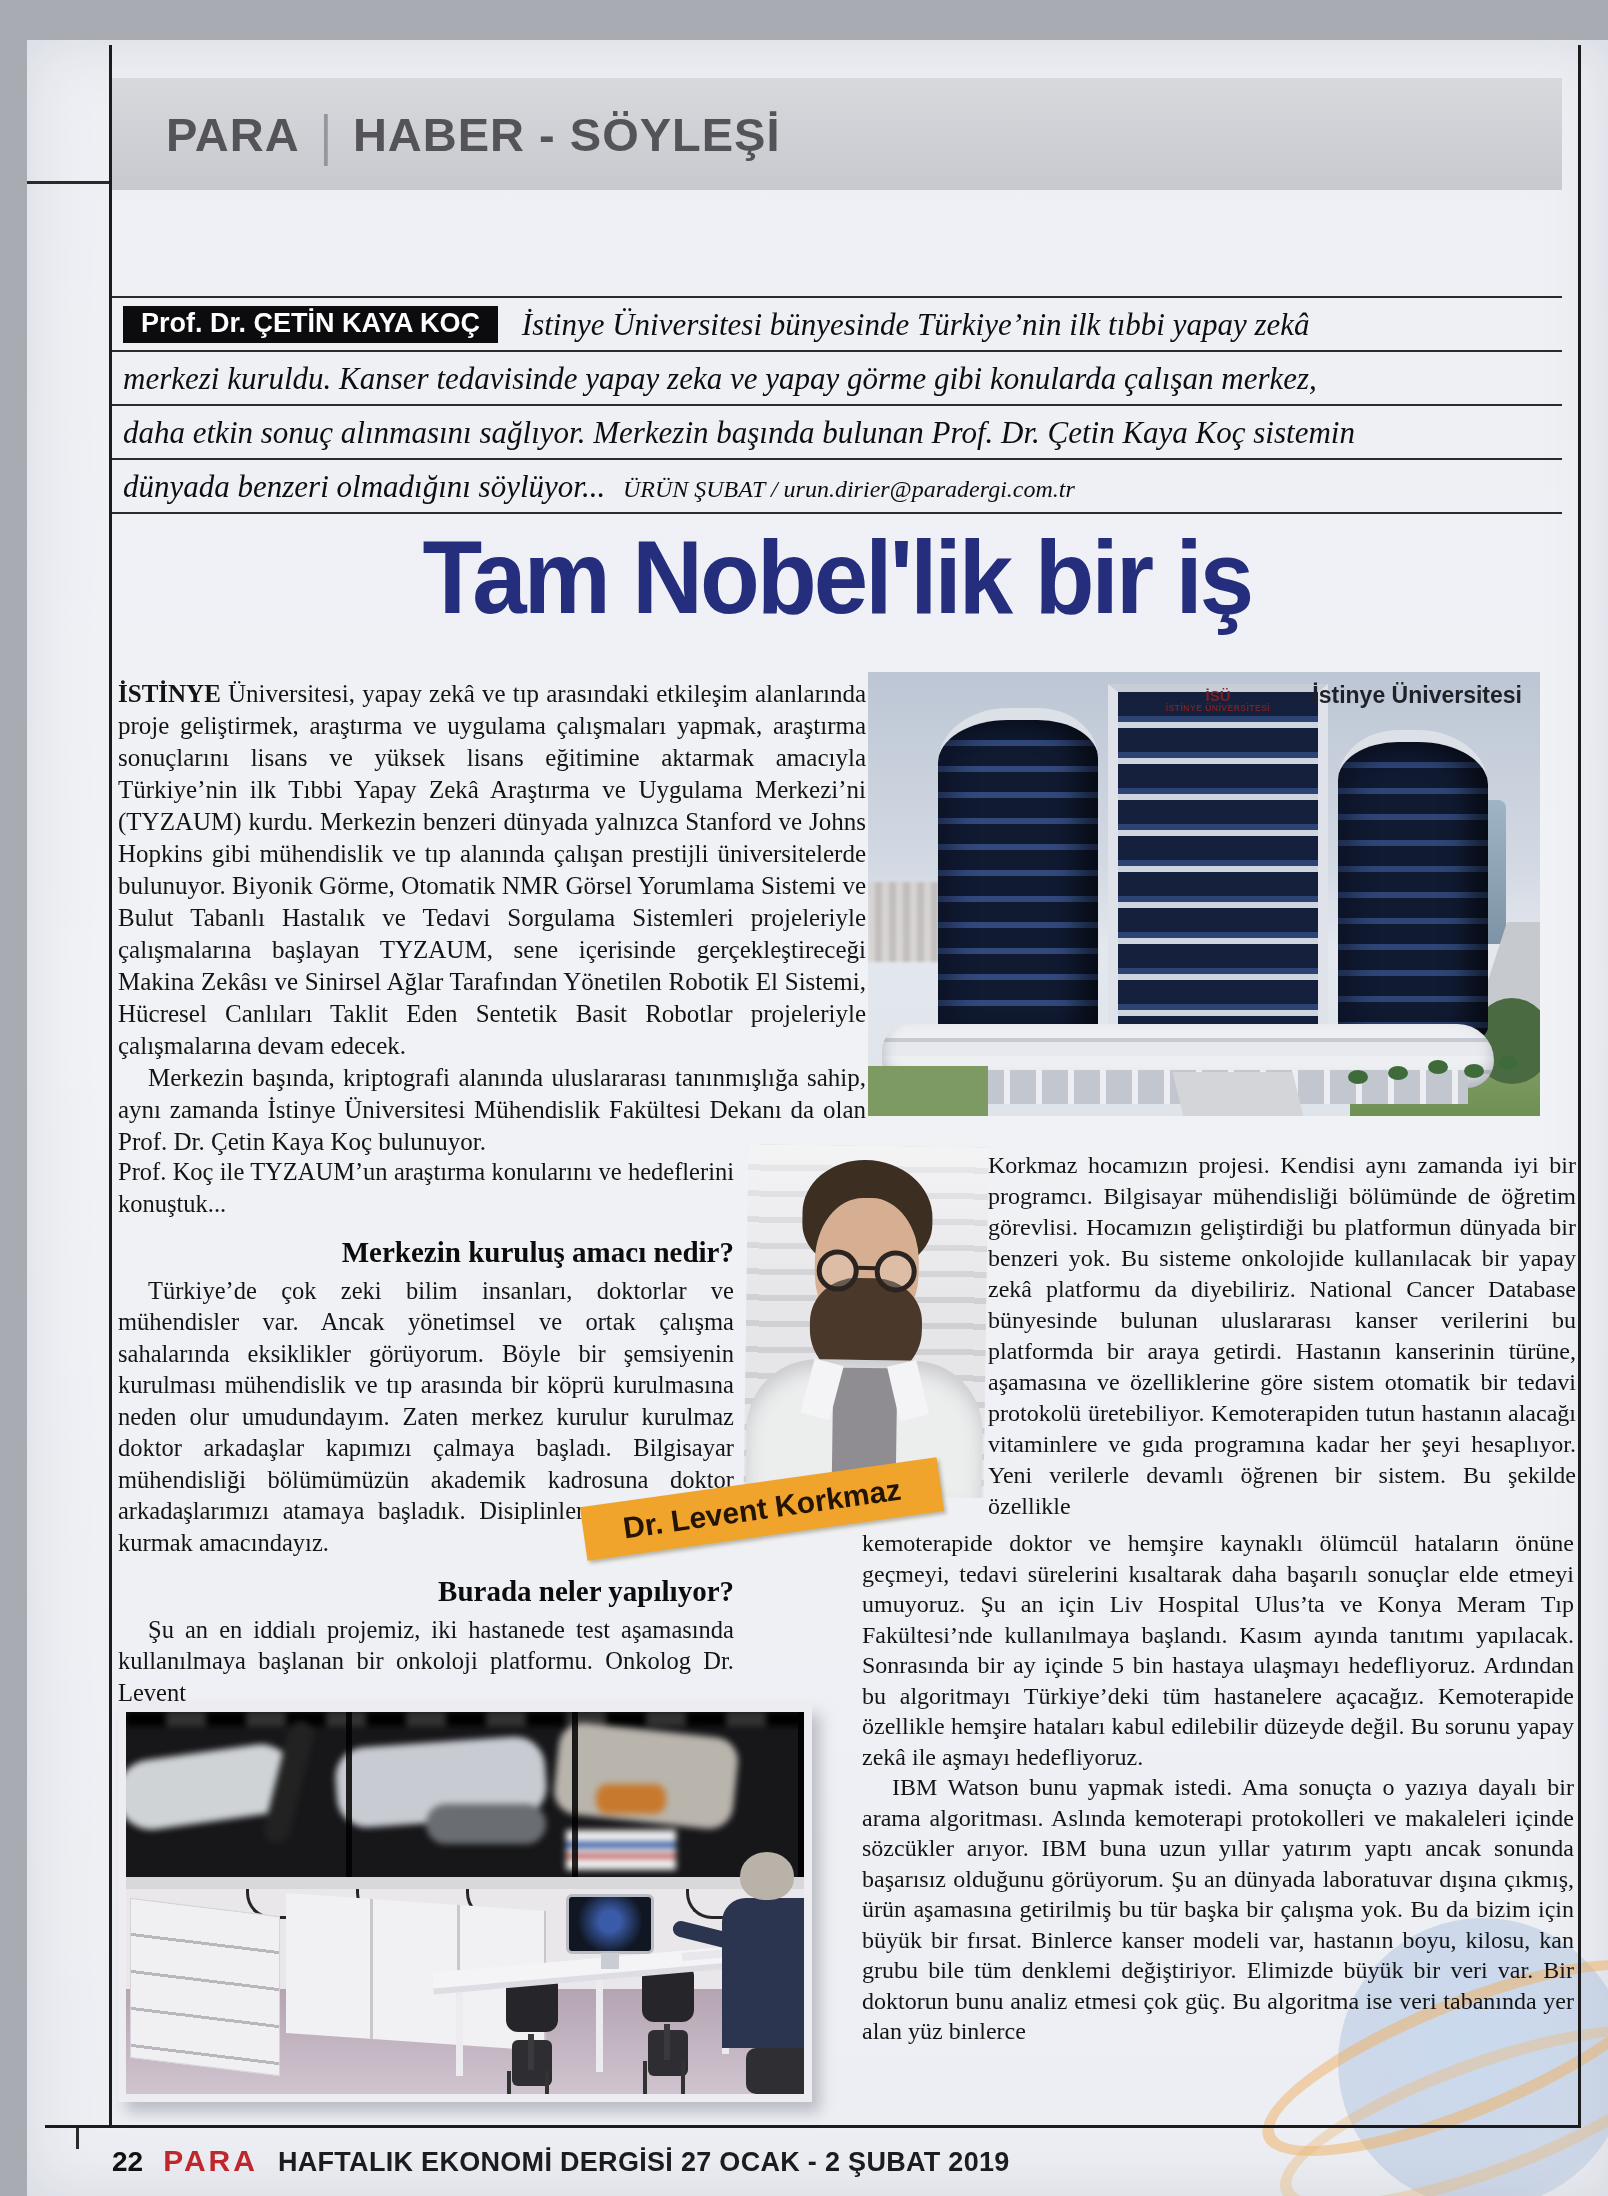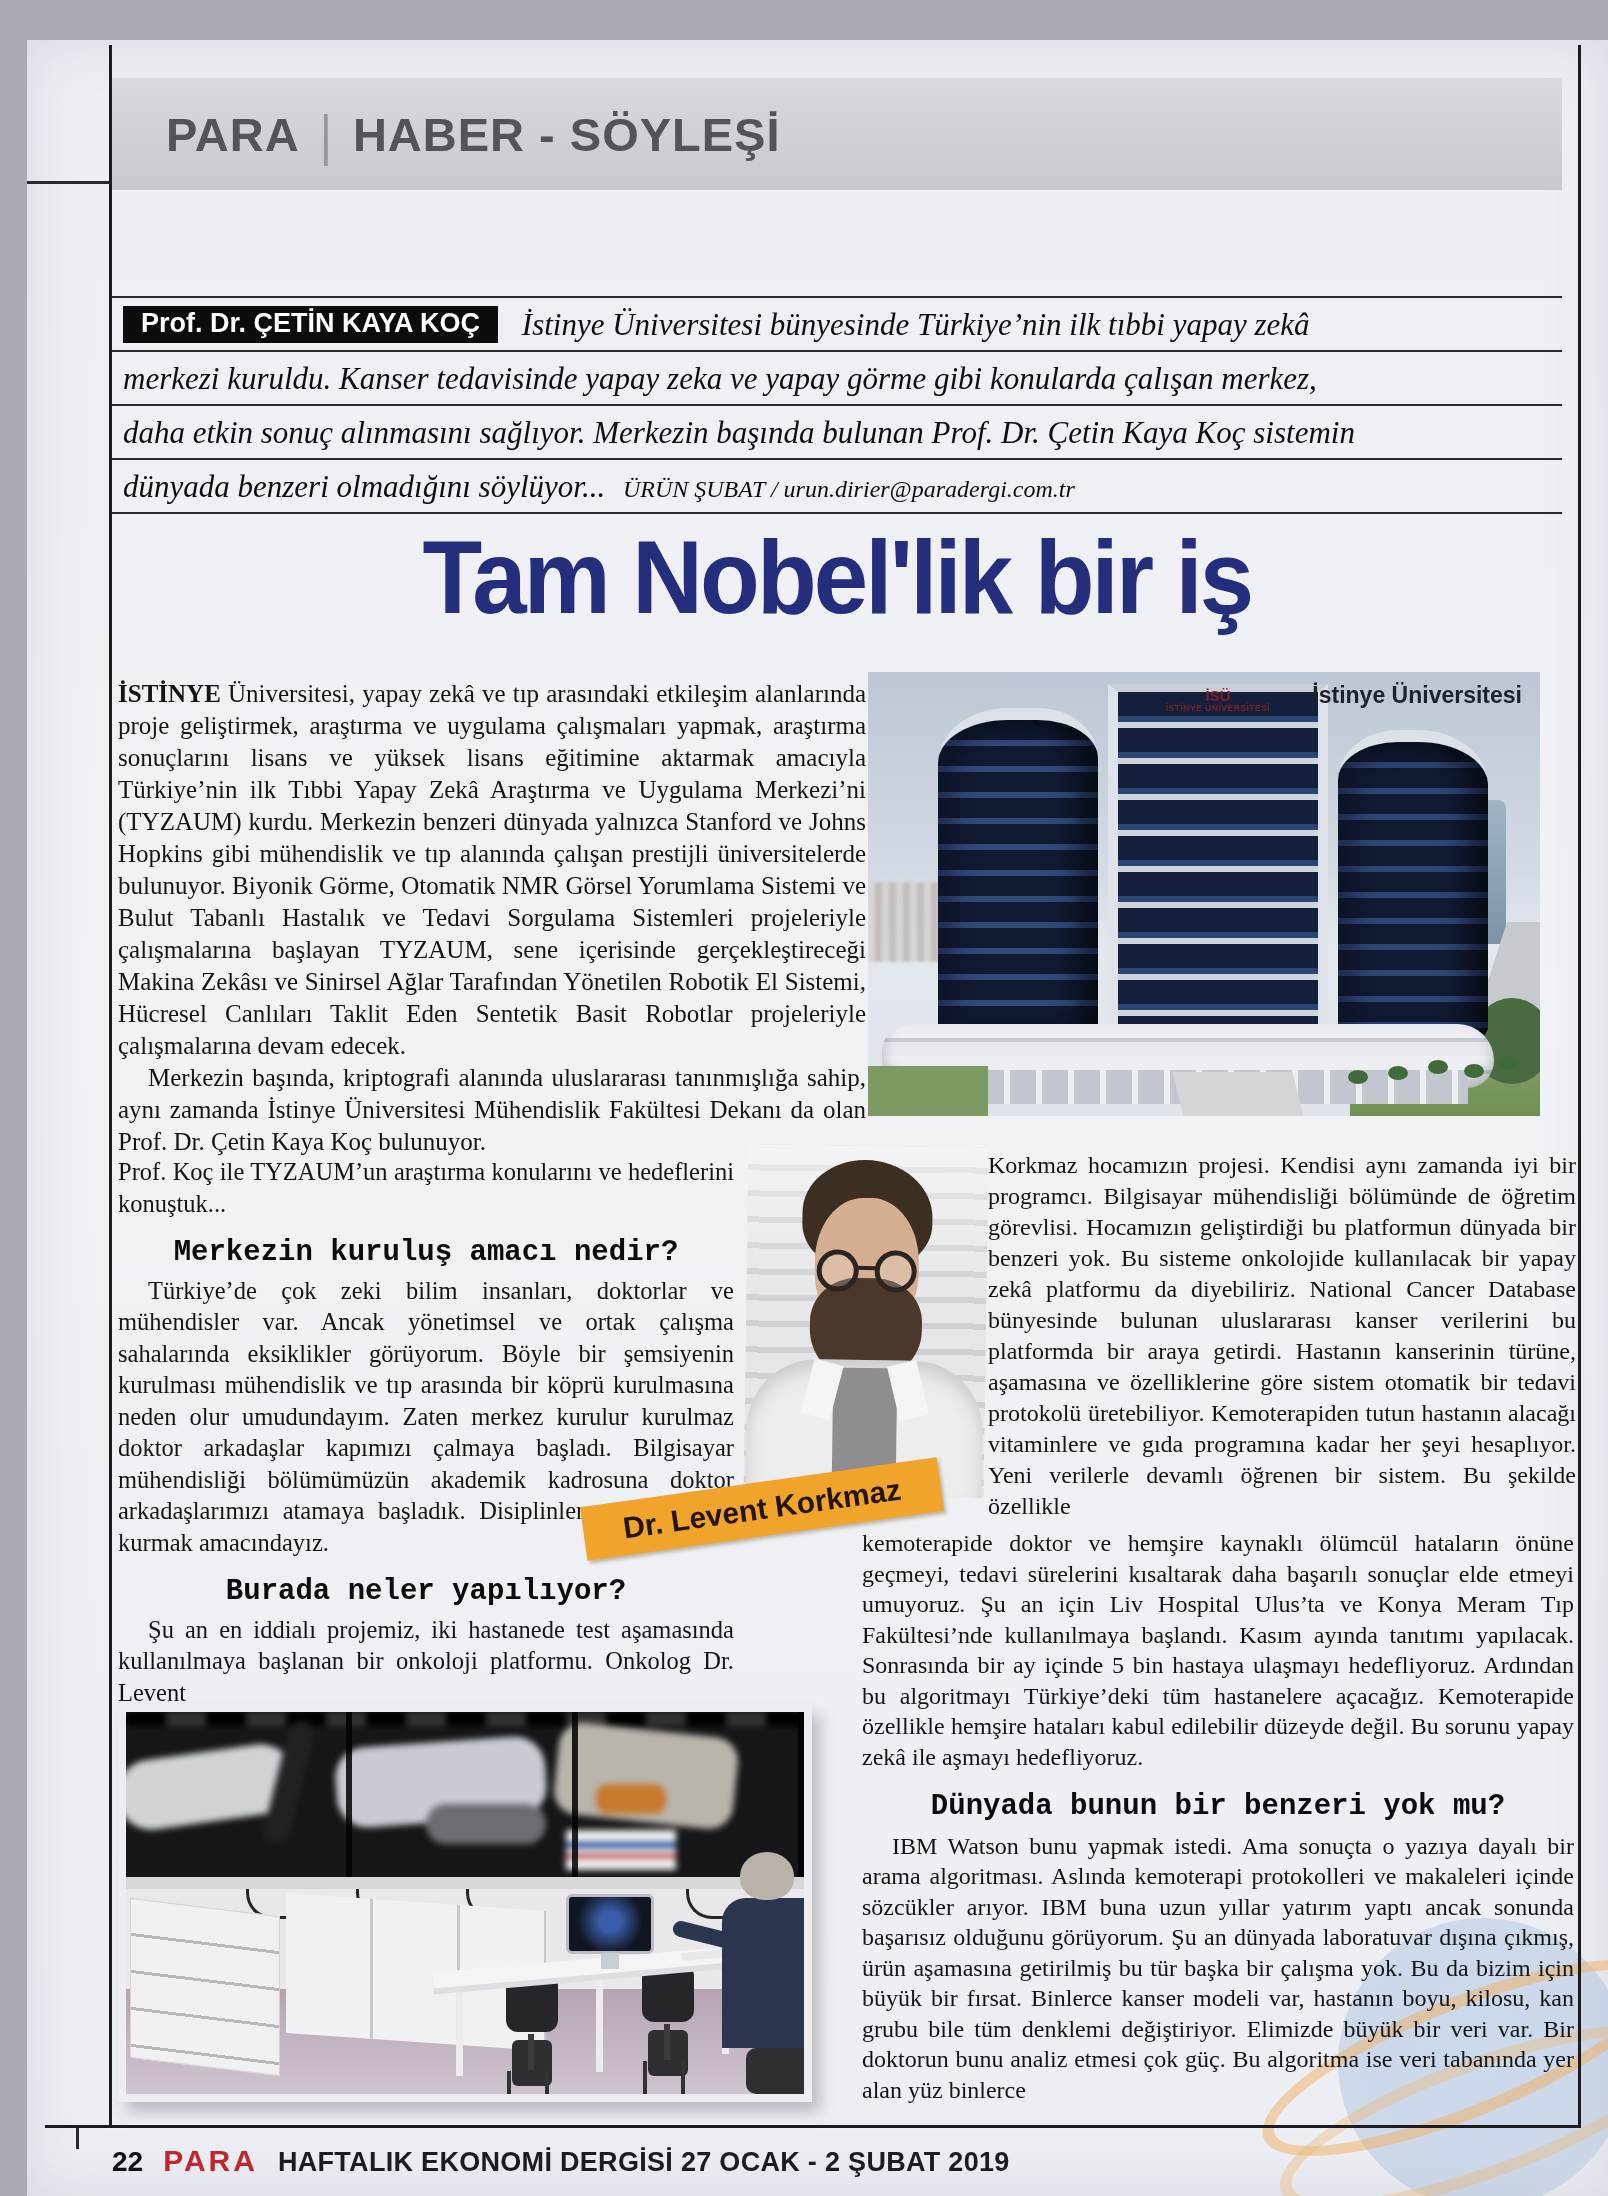--- a/index.html
+++ b/index.html
@@ -41,22 +41,22 @@
   .headline{left:112px;top:518px;width:1450px;text-align:center;z-index:2;}
   .headline h1{margin:0;font-family:"Liberation Sans",sans-serif;font-weight:bold;
                font-size:104px;letter-spacing:-3px;color:#242e7c;transform:scaleX(.94);
                transform-origin:center;}
 
   
   .copy{font-size:25px;line-height:32px;text-align:justify;z-index:2;}
   .copy p{margin:0;}
   .copy .indent{text-indent:30px;}
   .lead{font-weight:bold;}
-  .subhead{font-family:Liberation Mono, monospace;font-weight:bold;font-size:29px;
-           color:#0c0c0e;margin:22px 0 8px;text-align:center;}
+  .subhead{font-family:Liberation Serif, serif;font-weight:bold;font-size:29px;
+           color:#0c0c0e;margin:22px 0 8px;text-align:right;}
   .col-a{left:118px;top:678px;width:748px;}
   .col-b{left:118px;top:1156px;width:616px;font-size:24.5px;line-height:31.5px;}
   .col-b .subhead{margin:18px 0 6px;}
   .col-c{left:988px;top:1150px;width:588px;font-size:24px;line-height:31px;}
   .col-d{left:862px;top:1528px;width:712px;font-size:24px;line-height:30.5px;}
   .col-d .subhead{margin:20px 0 8px;}
 
   
   .photo-building{left:868px;top:672px;width:672px;height:444px;overflow:hidden;
                   background:linear-gradient(180deg,#bcc6d4 0%,#d4dae4 45%,#e3e7ee 62%,#dfe3ea 100%);z-index:1;}
@@ -291,21 +291,20 @@
   </div>
 
   <div class="abs tag">Dr. Levent Korkmaz</div>
 
   <div class="abs copy col-c">
     <p>Korkmaz hocamızın projesi. Kendisi aynı zamanda iyi bir programcı. Bilgisayar mühendisliği bölümünde de öğretim görevlisi. Hocamızın geliştirdiği bu platformun dünyada bir benzeri yok. Bu sisteme onkolojide kullanılacak bir yapay zekâ platformu da diyebiliriz. National Cancer Database bünyesinde bulunan uluslararası kanser verilerini bu platformda bir araya getirdi. Hastanın kanserinin türüne, aşamasına ve özelliklerine göre sistem otomatik bir tedavi protokolü üretebiliyor. Kemoterapiden tutun hastanın alacağı vitaminlere ve gıda programına kadar her şeyi hesaplıyor. Yeni verilerle devamlı öğrenen bir sistem. Bu şekilde özellikle</p>
   </div>
 
   <div class="abs copy col-d">
     <p>kemoterapide doktor ve hemşire kaynaklı ölümcül hataların önüne geçmeyi, tedavi sürelerini kısaltarak daha başarılı sonuçlar elde etmeyi umuyoruz. Şu an için Liv Hospital Ulus’ta ve Konya Meram Tıp Fakültesi’nde kullanılmaya başlandı. Kasım ayında tanıtımı yapılacak. Sonrasında bir ay içinde 5 bin hastaya ulaşmayı hedefliyoruz. Ardından bu algoritmayı Türkiye’deki tüm hastanelere açacağız. Kemoterapide özellikle hemşire hataları kabul edilebilir düzeyde değil. Bu sorunu yapay zekâ ile aşmayı hedefliyoruz.</p>
-    <div class="subhead">Dünyada bunun bir benzeri yok mu?</div>
     <p class="indent">IBM Watson bunu yapmak istedi. Ama sonuçta o yazıya dayalı bir arama algoritması. Aslında kemoterapi protokolleri ve makaleleri içinde sözcükler arıyor. IBM buna uzun yıllar yatırım yaptı ancak sonunda başarısız olduğunu görüyorum. Şu an dünyada laboratuvar dışına çıkmış, ürün aşamasına getirilmiş bu tür başka bir çalışma yok. Bu da bizim için büyük bir fırsat. Binlerce kanser modeli var, hastanın boyu, kilosu, kan grubu bile tüm denklemi değiştiriyor. Elimizde büyük bir veri var. Bir doktorun bunu analiz etmesi çok güç. Bu algoritma ise veri tabanında yer alan yüz binlerce</p>
   </div>
 
   <div class="abs photo-lab">
     <div class="abs lab-videowall">
       <div class="vw-blur">
         <div class="abs vw-b8"></div>
         <div class="abs vw-b1"></div>
         <div class="abs vw-b2"></div>
         <div class="abs vw-b3"></div>

